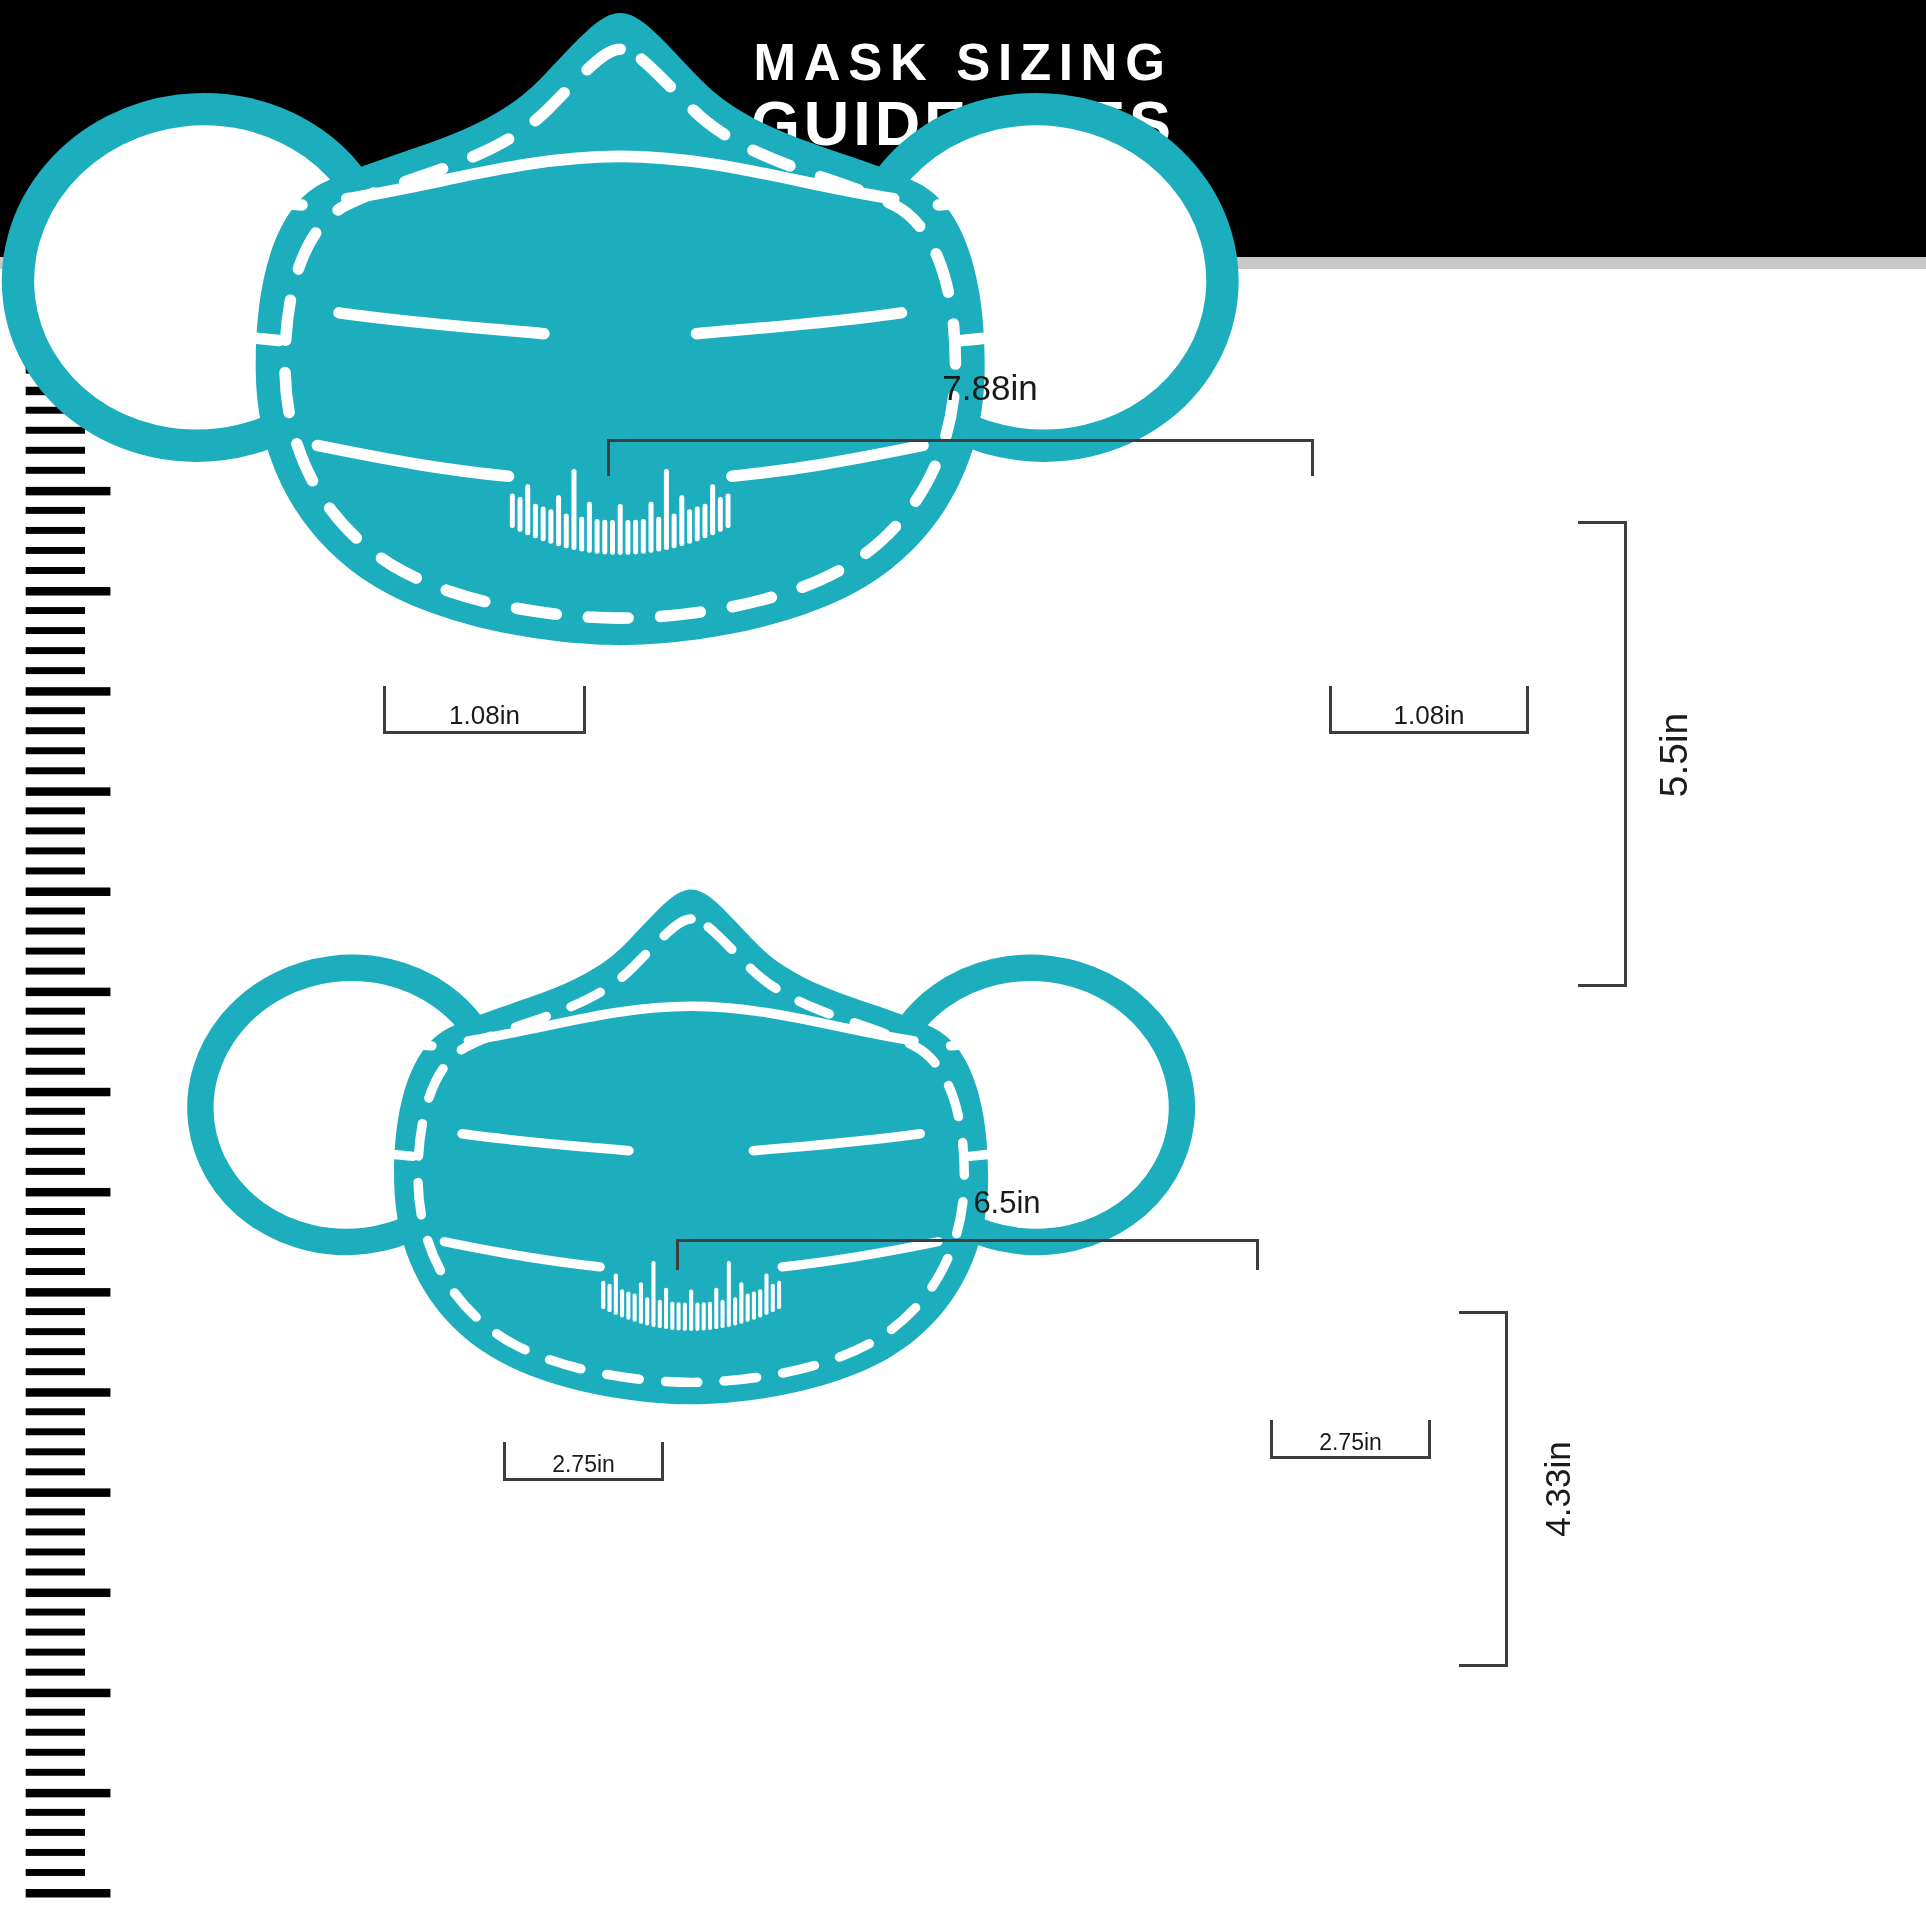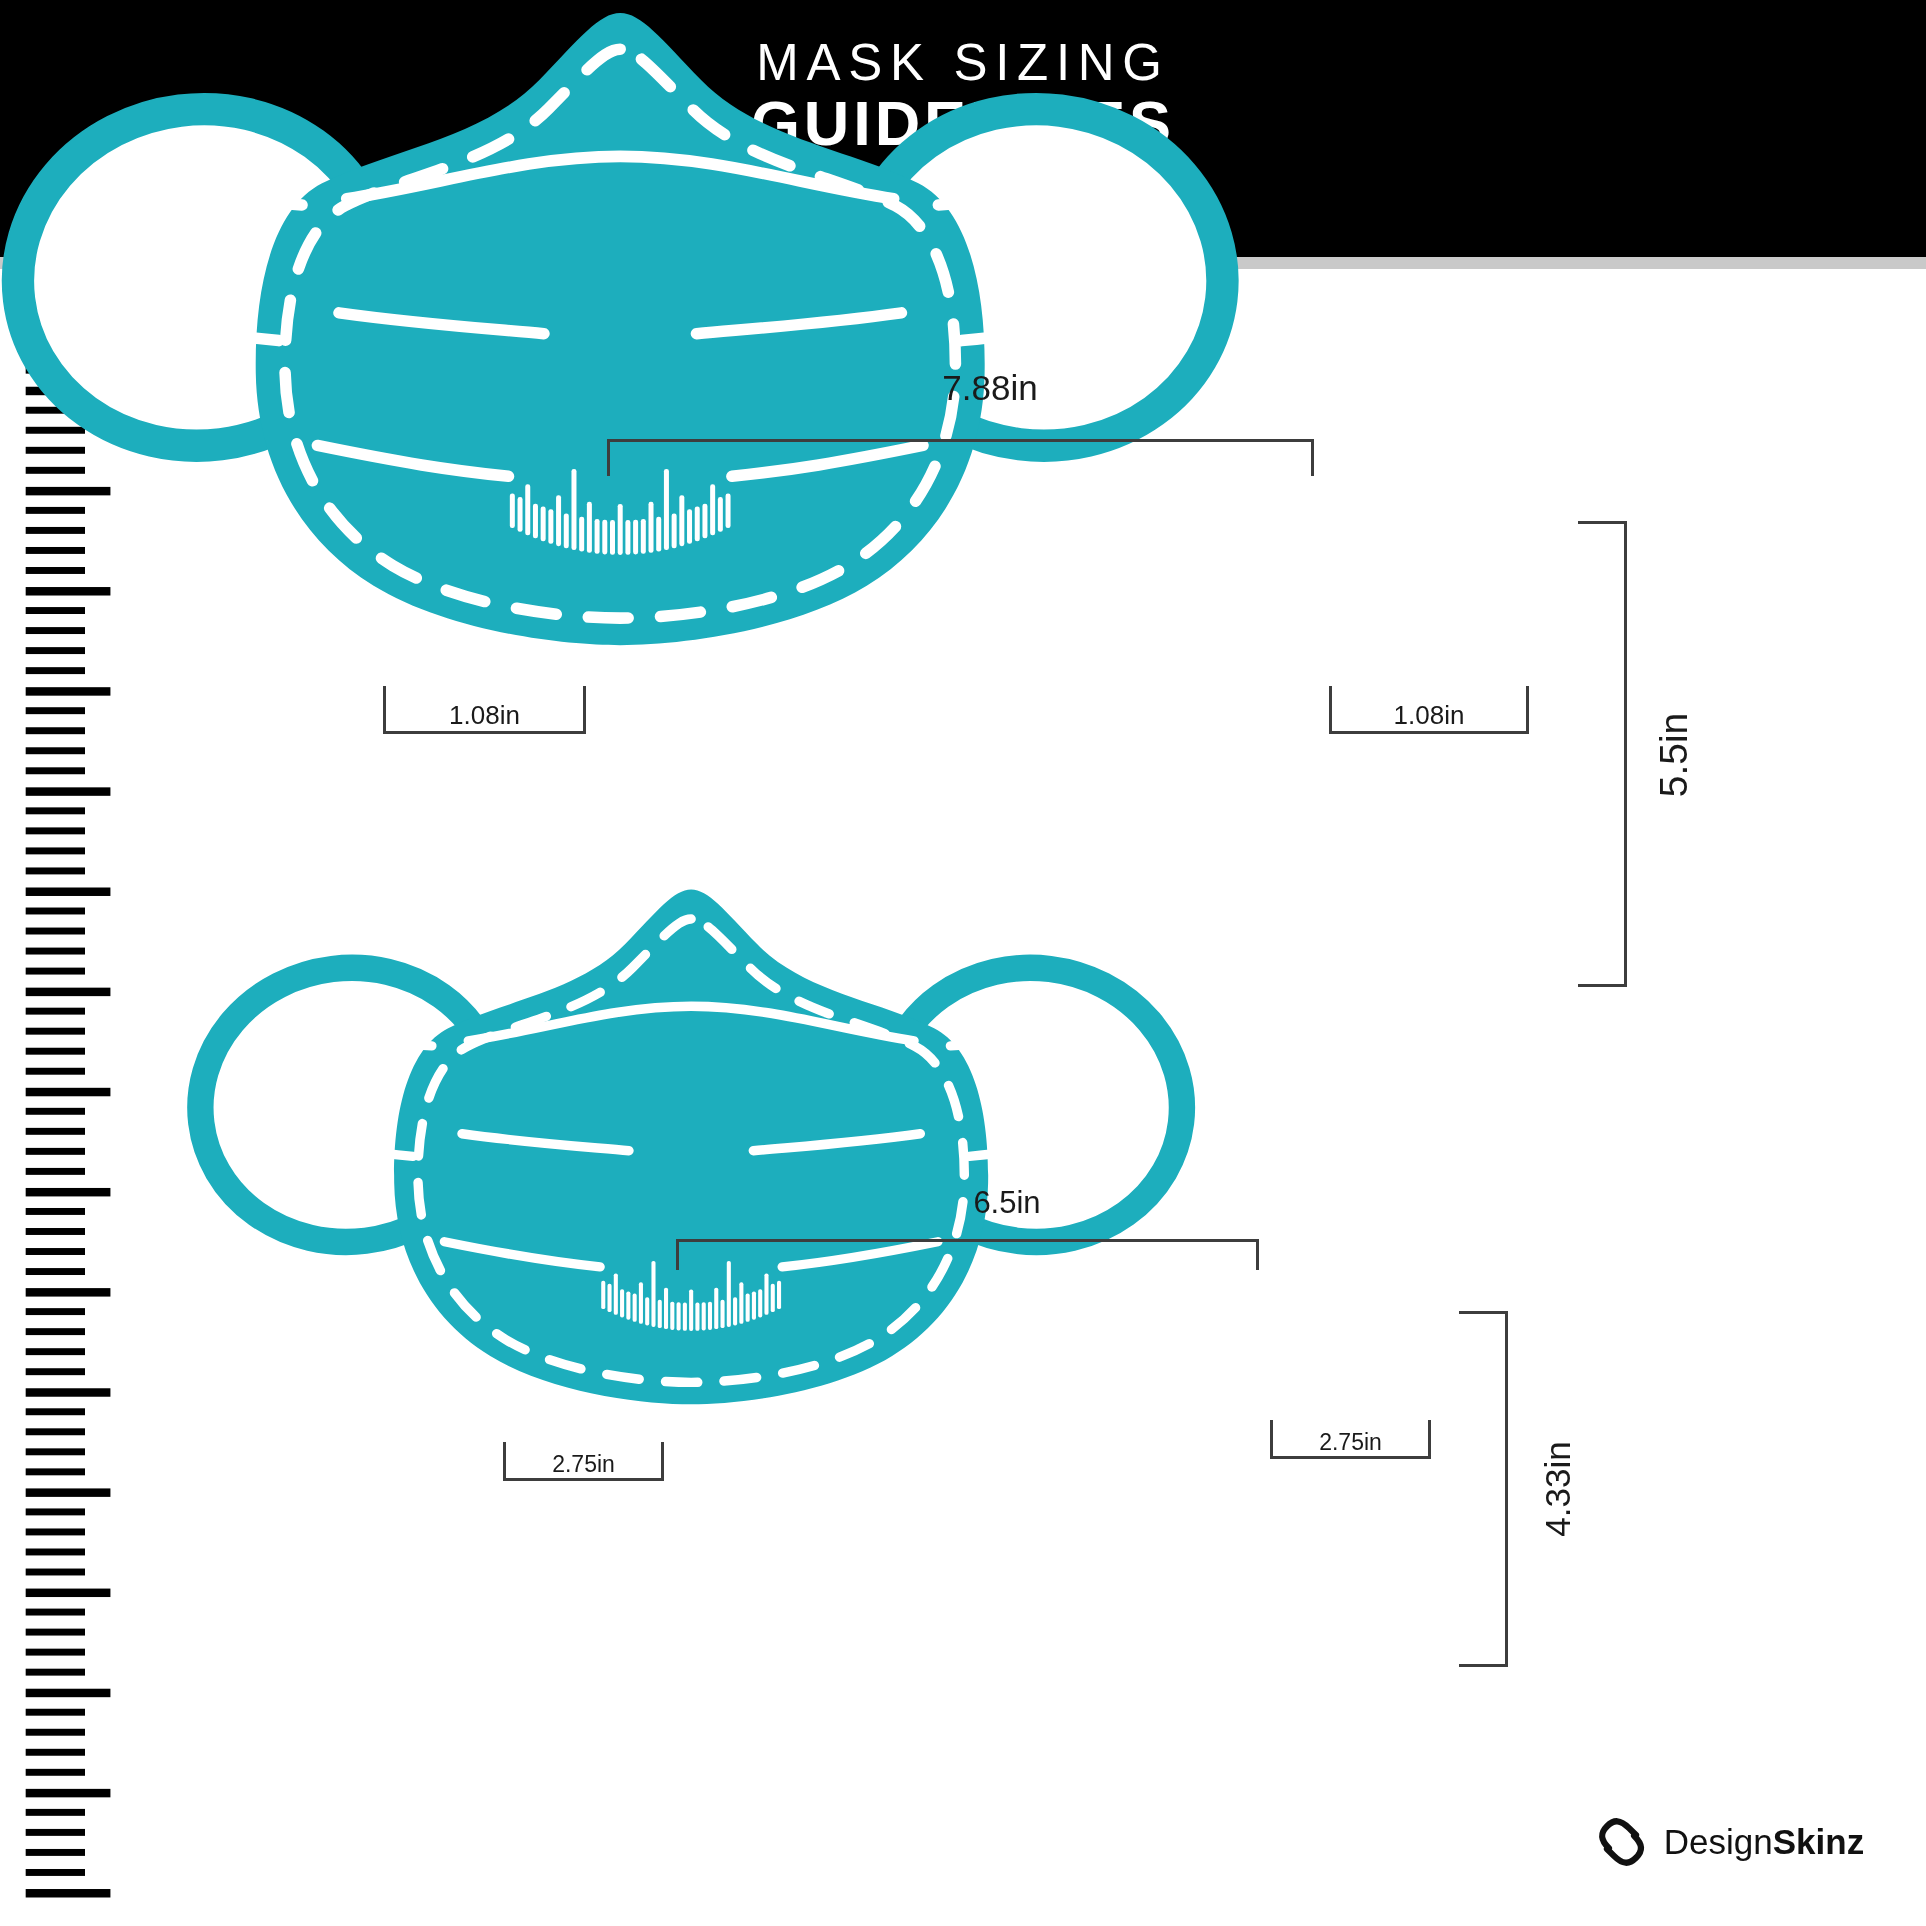--- a/index.html
+++ b/index.html
@@ -3,21 +3,21 @@
 <meta charset="utf-8">
 <style>
   html,body{margin:0;padding:0;background:#fff;}
   .canvas{
     position:relative;width:1926px;height:1926px;overflow:hidden;
     background:#ffffff;font-family:"Liberation Sans","DejaVu Sans",sans-serif;
   }
   
   .header{position:absolute;left:0;top:0;width:1926px;height:257px;background:#000;
     display:flex;flex-direction:column;align-items:center;justify-content:flex-start;padding-top:37px;box-sizing:border-box;}
-  .title1{color:#fff;font-size:51px;font-weight:400;letter-spacing:7.7px;line-height:51px;}
+  .title1{color:#fff;font-size:51px;font-weight:700;letter-spacing:7.7px;line-height:51px;}
   .title2{color:#fff;font-size:63px;font-weight:800;letter-spacing:3.9px;line-height:71px;}
   .divider{position:absolute;left:0;top:257px;width:1926px;height:12.3px;background:#c9c9c9;}
   
   .ruler{position:absolute;left:0;top:0;}
   
   .mask-svg{position:absolute;overflow:visible;}
   .mask-large{left:339px;top:447px;width:1302px;height:663px;}
   .mask-small{left:462px;top:1243px;width:1061px;height:540px;}
   
   .dim-label{position:absolute;color:#1a1a1a;text-align:center;}
@@ -235,24 +235,15 @@
   <div class="bracket-under" style="left:503px;top:1442px;width:161px;height:39px;font-size:23px;">
     <span>2.75in</span>
   </div>
   <div class="bracket-under" style="left:1270px;top:1420px;width:161px;height:39px;font-size:23px;">
     <span>2.75in</span>
   </div>
 
   <div class="bracket-right" style="left:1459px;top:1311px;width:49px;height:356px;"></div>
   <div class="v-label" style="left:1481px;top:1466px;font-size:35px;">4.33in</div>
 
-  <div class="logo">
-    <svg width="63" height="66" viewBox="0 0 100 100">
-      <g fill="none" stroke="#111111" stroke-width="10" stroke-linecap="round" stroke-linejoin="round">
-        <path d="M30 60 C16 46 16 36 27 25 C38 14 48 14 62 28 L73 39"></path>
-        <path d="M70 40 C84 54 84 64 73 75 C62 86 52 86 38 72 L27 61"></path>
-      </g>
-    </svg>
-    <div class="logo-text"><span>Design</span><span class="bold">Skinz</span></div>
-  </div>
 
 </div>
 
 
 </body></html>

